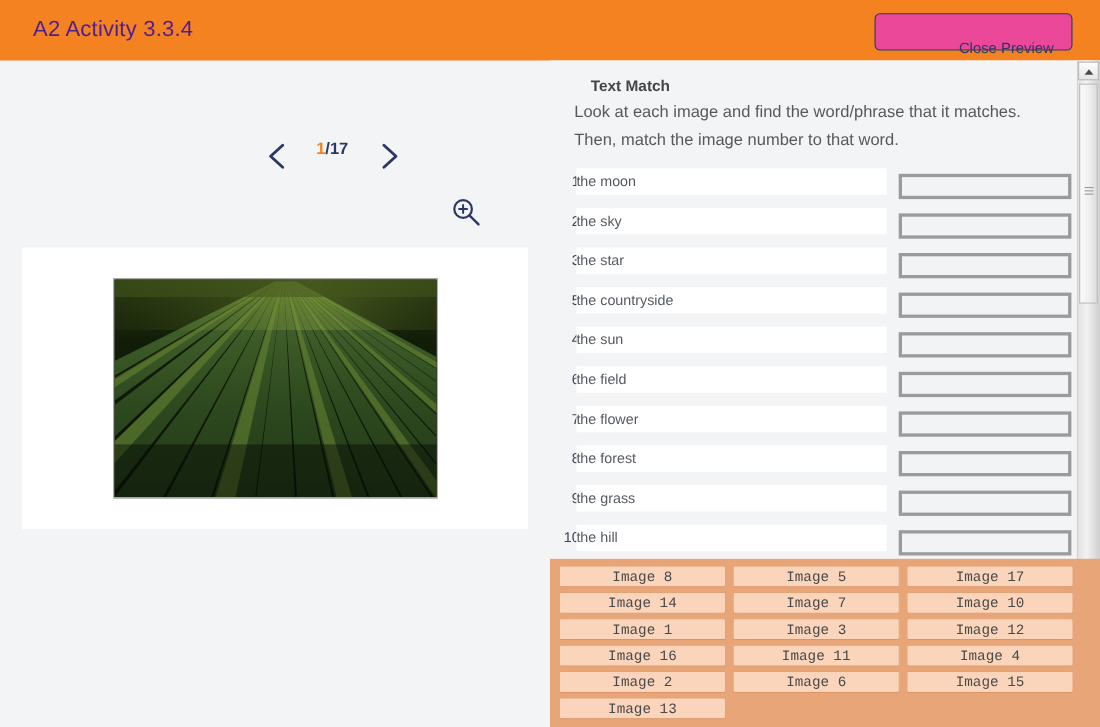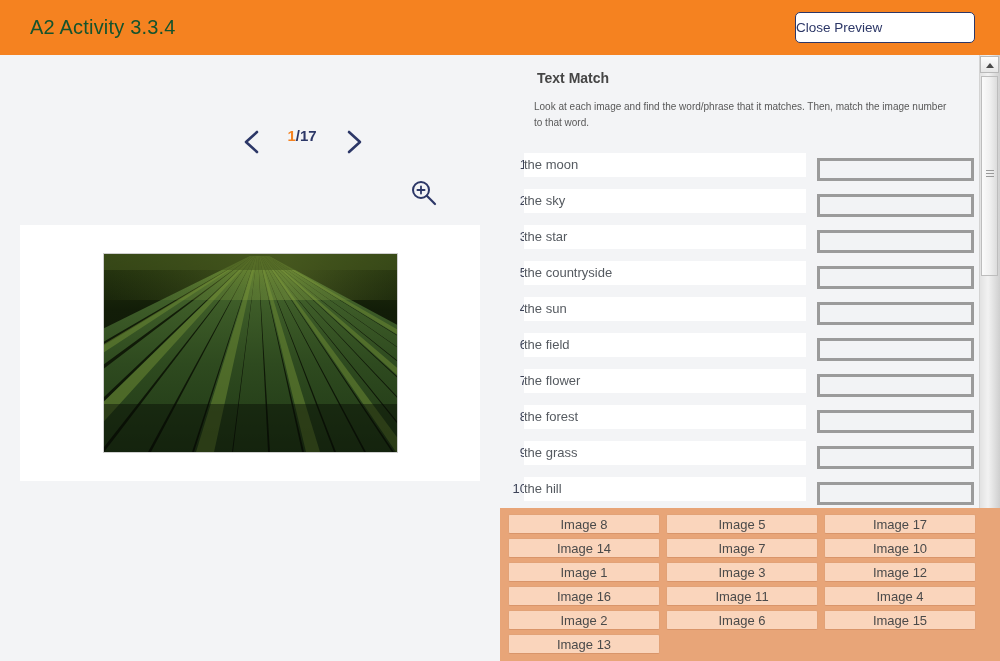--- a/index.html
+++ b/index.html
@@ -30,39 +30,39 @@
     width: 1000px; height: 55px;
     background: #f58220;
     box-sizing: border-box;
   }
   .topbar-title {
     position: absolute;
     left: 30px; top: 0;
     height: 55px;
     line-height: 55px;
     font-size: 20px;
-    color: #14532d;
+    color: #4c1d95;
     letter-spacing: .2px;
     white-space: nowrap;
   }
   .close-preview-btn {
     position: absolute;
     right: 25px; top: 12px;
     width: 180px; height: 31px;
     box-sizing: border-box;
-    background: #ffffff;
+    background: #ec4899;
     border: 1px solid #2c3767;
     border-radius: 5px;
     color: #2c3767;
     font-size: 13.5px;
     font-family: "Liberation Sans", sans-serif;
     line-height: 29px;
-    text-align: left;
-    cursor: pointer;
-    padding: 0;
+    text-align: right;
+    cursor: pointer;
+    padding: 16px;
   }
 
   
   .left-pane {
     position: absolute;
     left: 0; top: 67px;
     width: 500px;
     height: 606px;
     background: #f3f4f6;
     overflow: hidden;
@@ -134,24 +134,24 @@
     width: 440px;
   }
   .task-title {
     font-size: 14px;
     font-weight: bold;
     color: #454545;
     margin: 0 0 2px 15px;
     line-height: 18px;
   }
   .task-desc {
-    font-size: 10px;
+    font-size: 15px;
     color: #585858;
-    line-height: 16px;
-    margin: 12px;
+    line-height: 26px;
+    margin: 0;
   }
 
   .match-list {
     position: absolute;
     left: 0; top: 98px;
     width: 478px;
   }
   .match-row {
     position: relative;
     height: 36px;
@@ -238,20 +238,21 @@
 
   
   .tile-tray {
     position: absolute;
     left: 500px; top: 508px;
     width: 500px; height: 153px;
     background: #e8a578;
     box-sizing: border-box;
     padding: 6px 0 0 8px;
     overflow: hidden;
+    font-family: Liberation Mono, monospace;
   }
   .tile-grid {
     display: grid;
     grid-template-columns: repeat(3, 152px);
     grid-auto-rows: 20px;
     column-gap: 6px;
     row-gap: 4px;
   }
   .tile {
     height: 20px;

